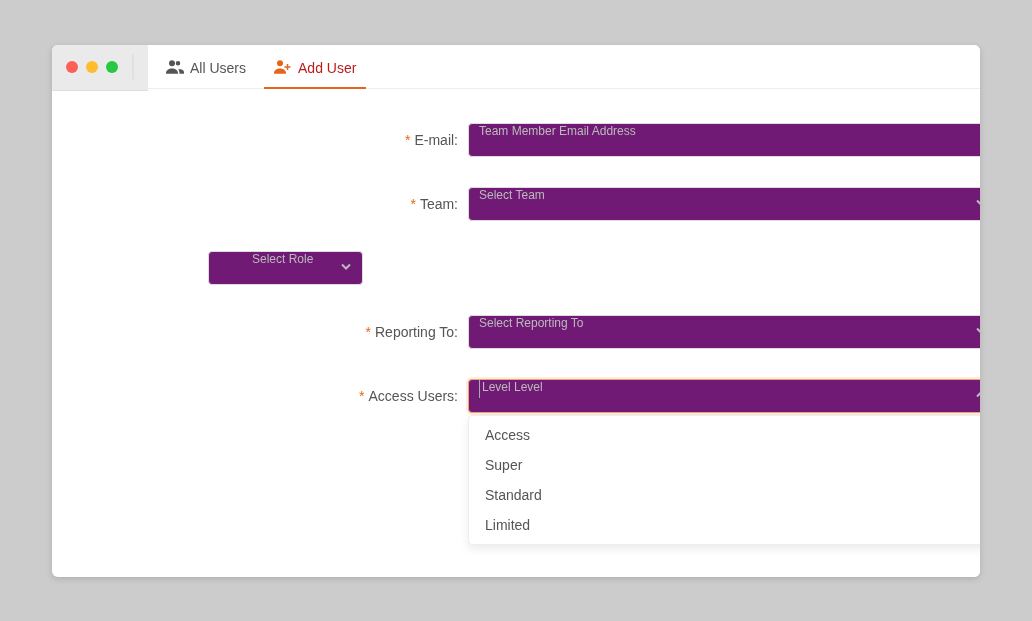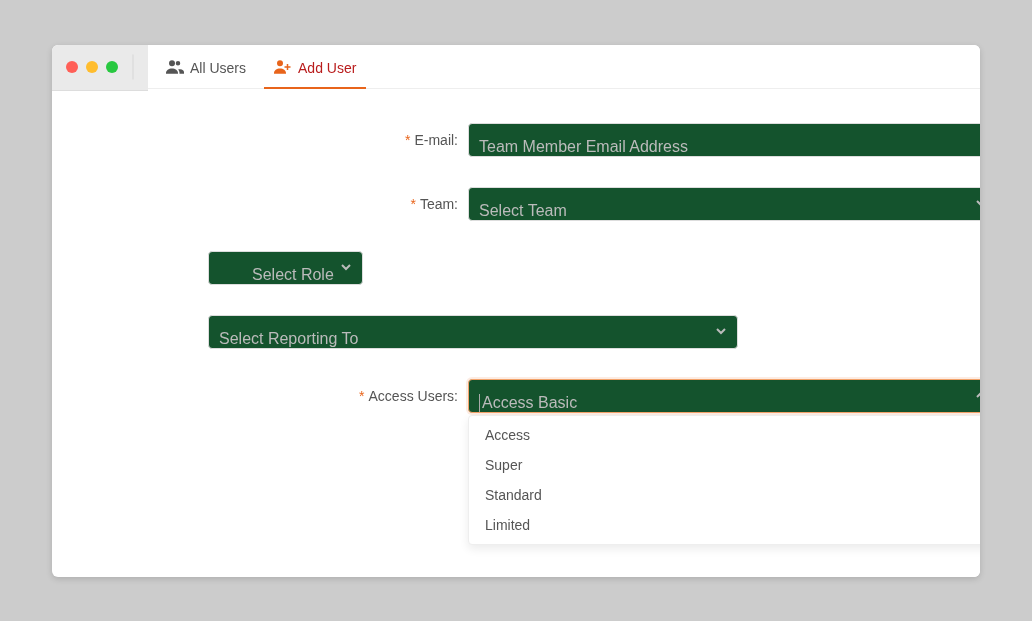--- a/index.html
+++ b/index.html
@@ -86,25 +86,25 @@
     padding-right: 10px;
     font-size: 14px;
     color: #555;
   }
   .req { color: #e8641b; margin-right: 4px; }
   .field-wrap { position: relative; }
   .input-like {
     height: 34px;
     border: 1px solid #ddd;
     border-radius: 4px;
-    background: #14532d;
-    display: flex;
-    align-items: flex-end;
+    background: #701a75;
+    display: flex;
+    align-items: flex-start;
     padding: 0 10px;
-    font-size: 16px;
+    font-size: 12px;
     color: #bbb;
     cursor: pointer;
     position: relative;
   }
   .input-like.full { width: 530px; }
   .input-like.small { width: 155px; padding-left: 43px; }
   .input-like .chev {
     position: absolute;
     right: 10px;
     top: 50%;
@@ -220,38 +220,41 @@
           <div class="input-like small">
             <span>Select Role</span>
             <span class="chev"><svg viewBox="0 0 12 12">
                   <polyline points="2,4 6,8 10,4"></polyline>
                 </svg></span>
           </div>
         </div>
       </div>
 
       <div class="form-row">
+        <div class="label">
+          <span class="req">*</span><span>Reporting To:</span>
+        </div>
         <div class="field-wrap">
           <div class="input-like full">
             <span>Select Reporting To</span>
             <span class="chev"><svg viewBox="0 0 12 12">
                   <polyline points="2,4 6,8 10,4"></polyline>
                 </svg></span>
           </div>
         </div>
       </div>
 
       <div class="form-row" style="margin-bottom:20px;">
         <div class="label">
           <span class="req">*</span><span>Access Users:</span>
         </div>
         <div class="field-wrap">
           <div class="input-like full focused">
             <span class="cursor"></span>
-            <span>Access Basic</span>
+            <span>Level Level</span>
             <span class="chev"><svg viewBox="0 0 12 12">
                   <polyline points="2,8 6,4 10,8"></polyline>
                 </svg></span>
           </div>
           <div class="dropdown">
             <div class="dropdown-option">Access</div>
             <div class="dropdown-option">Super</div>
             <div class="dropdown-option">Standard</div>
             <div class="dropdown-option">Limited</div>
           </div>

